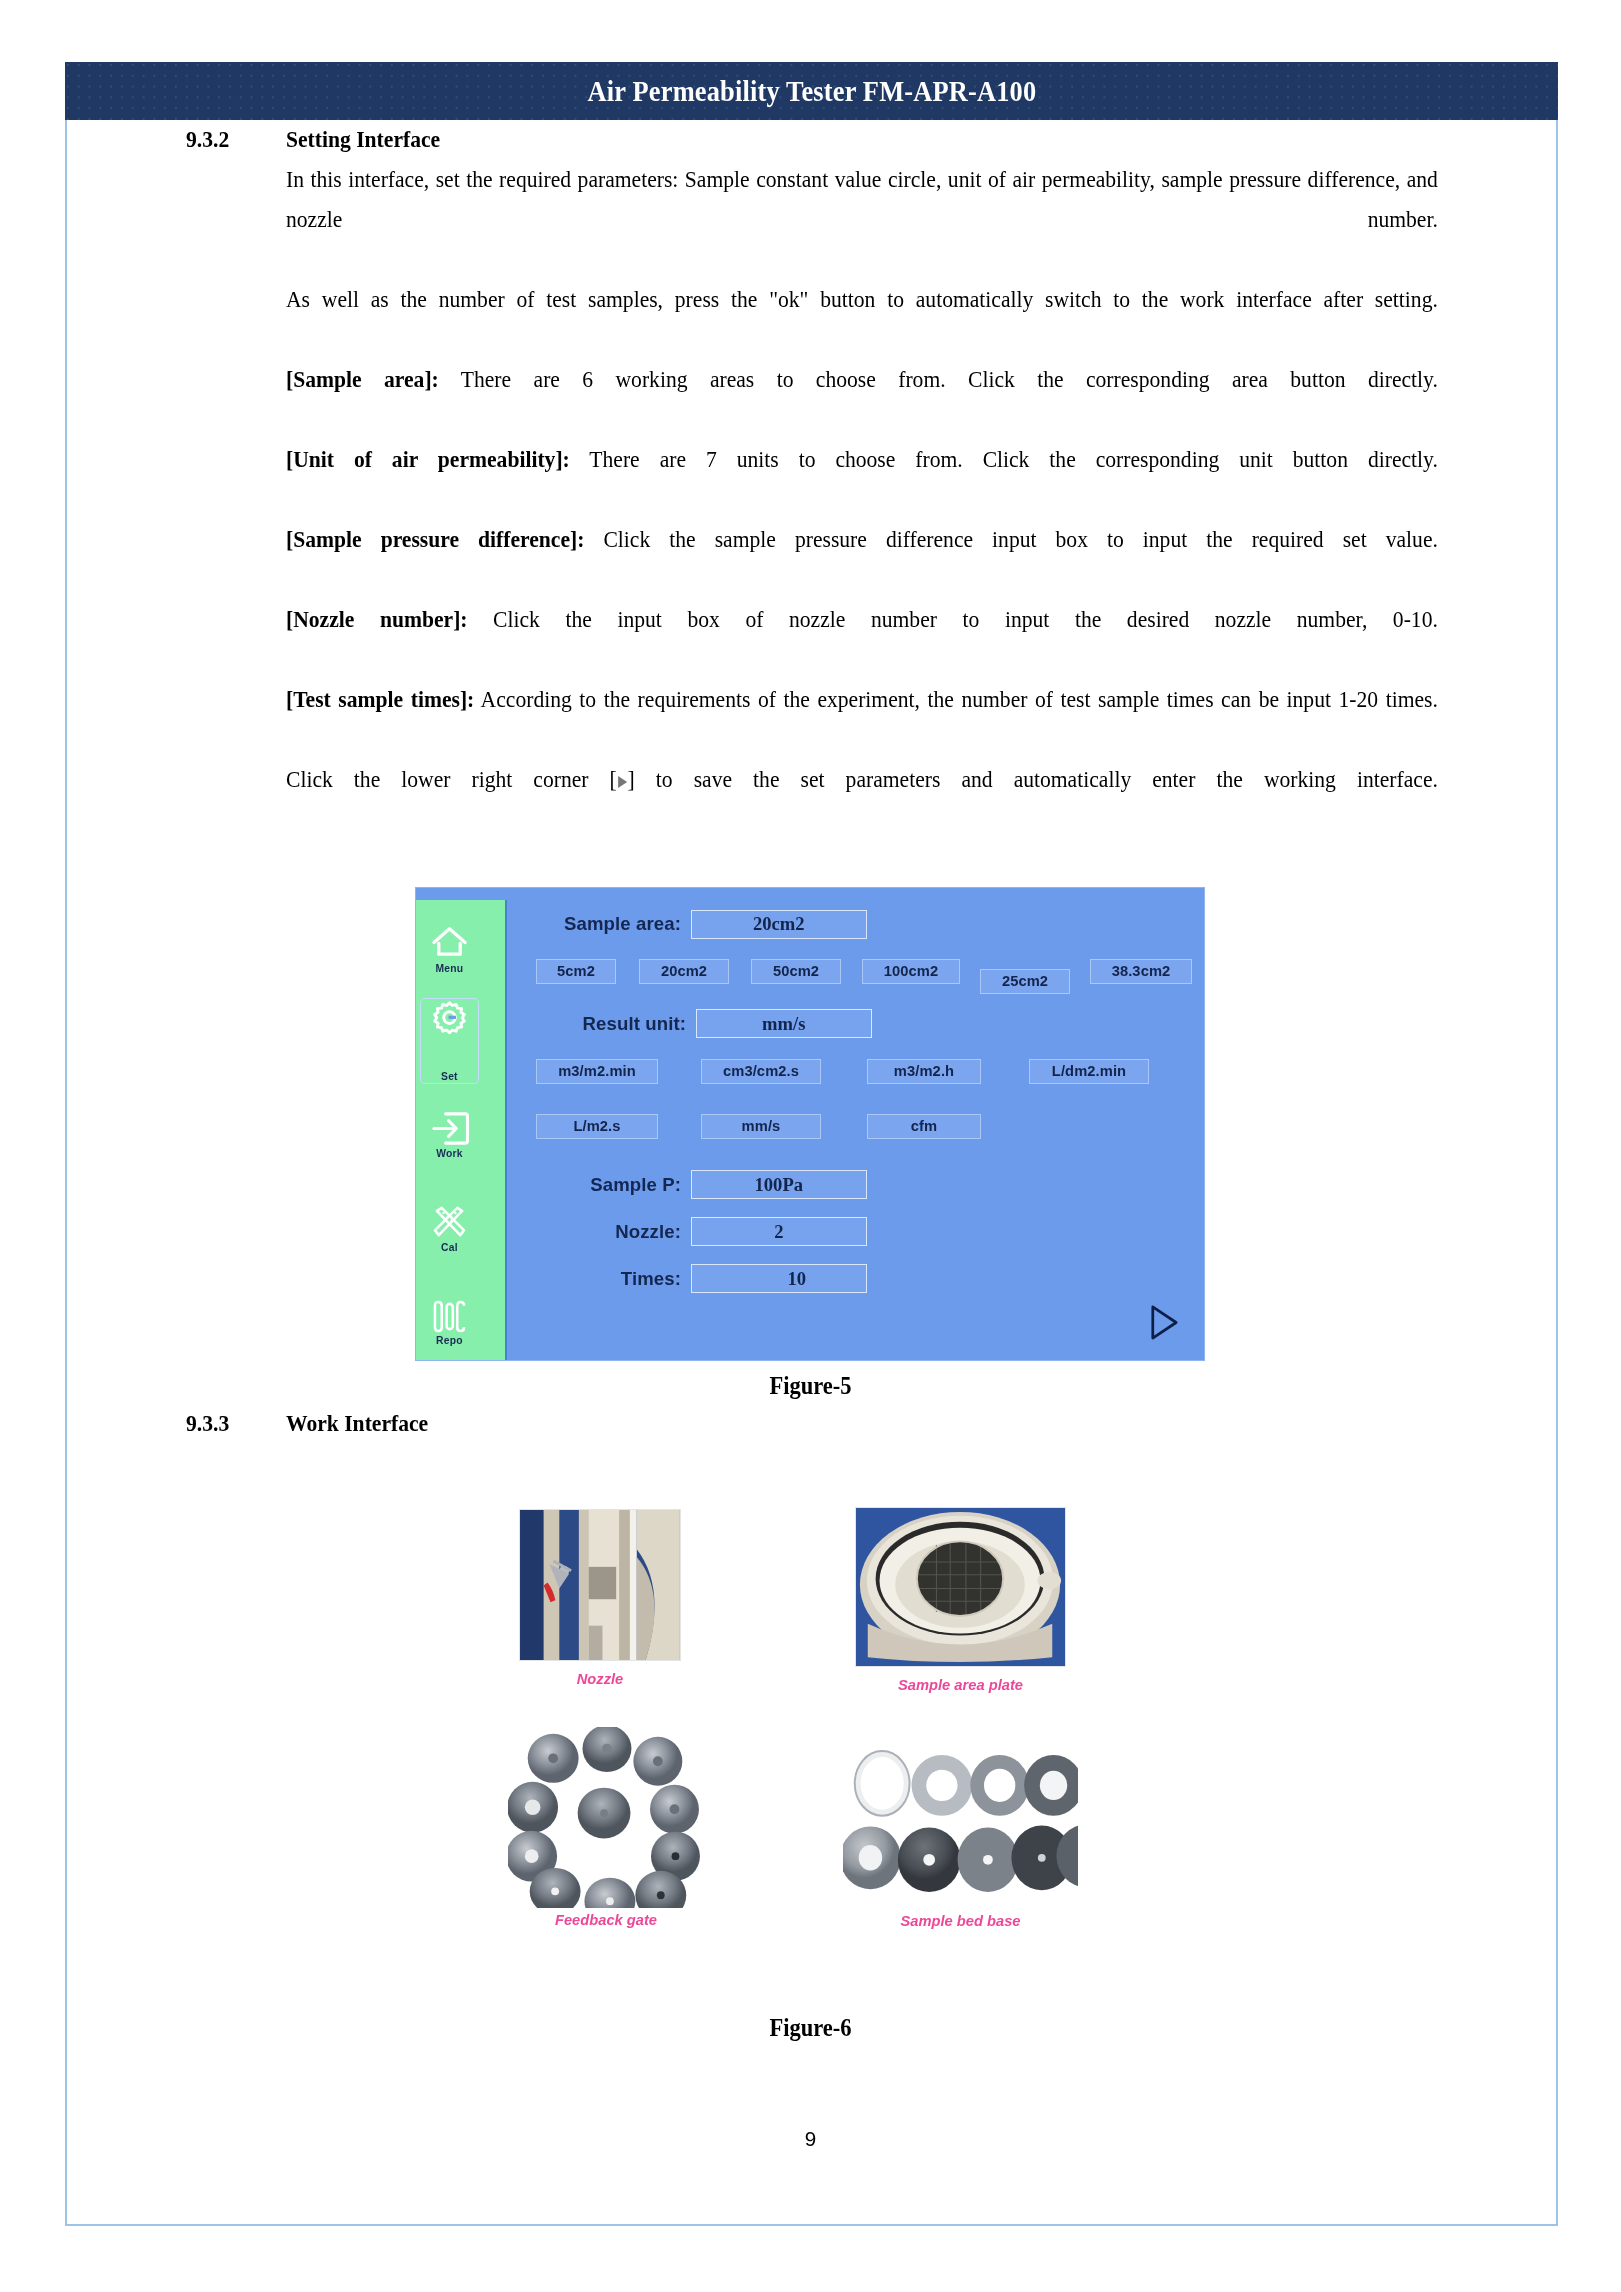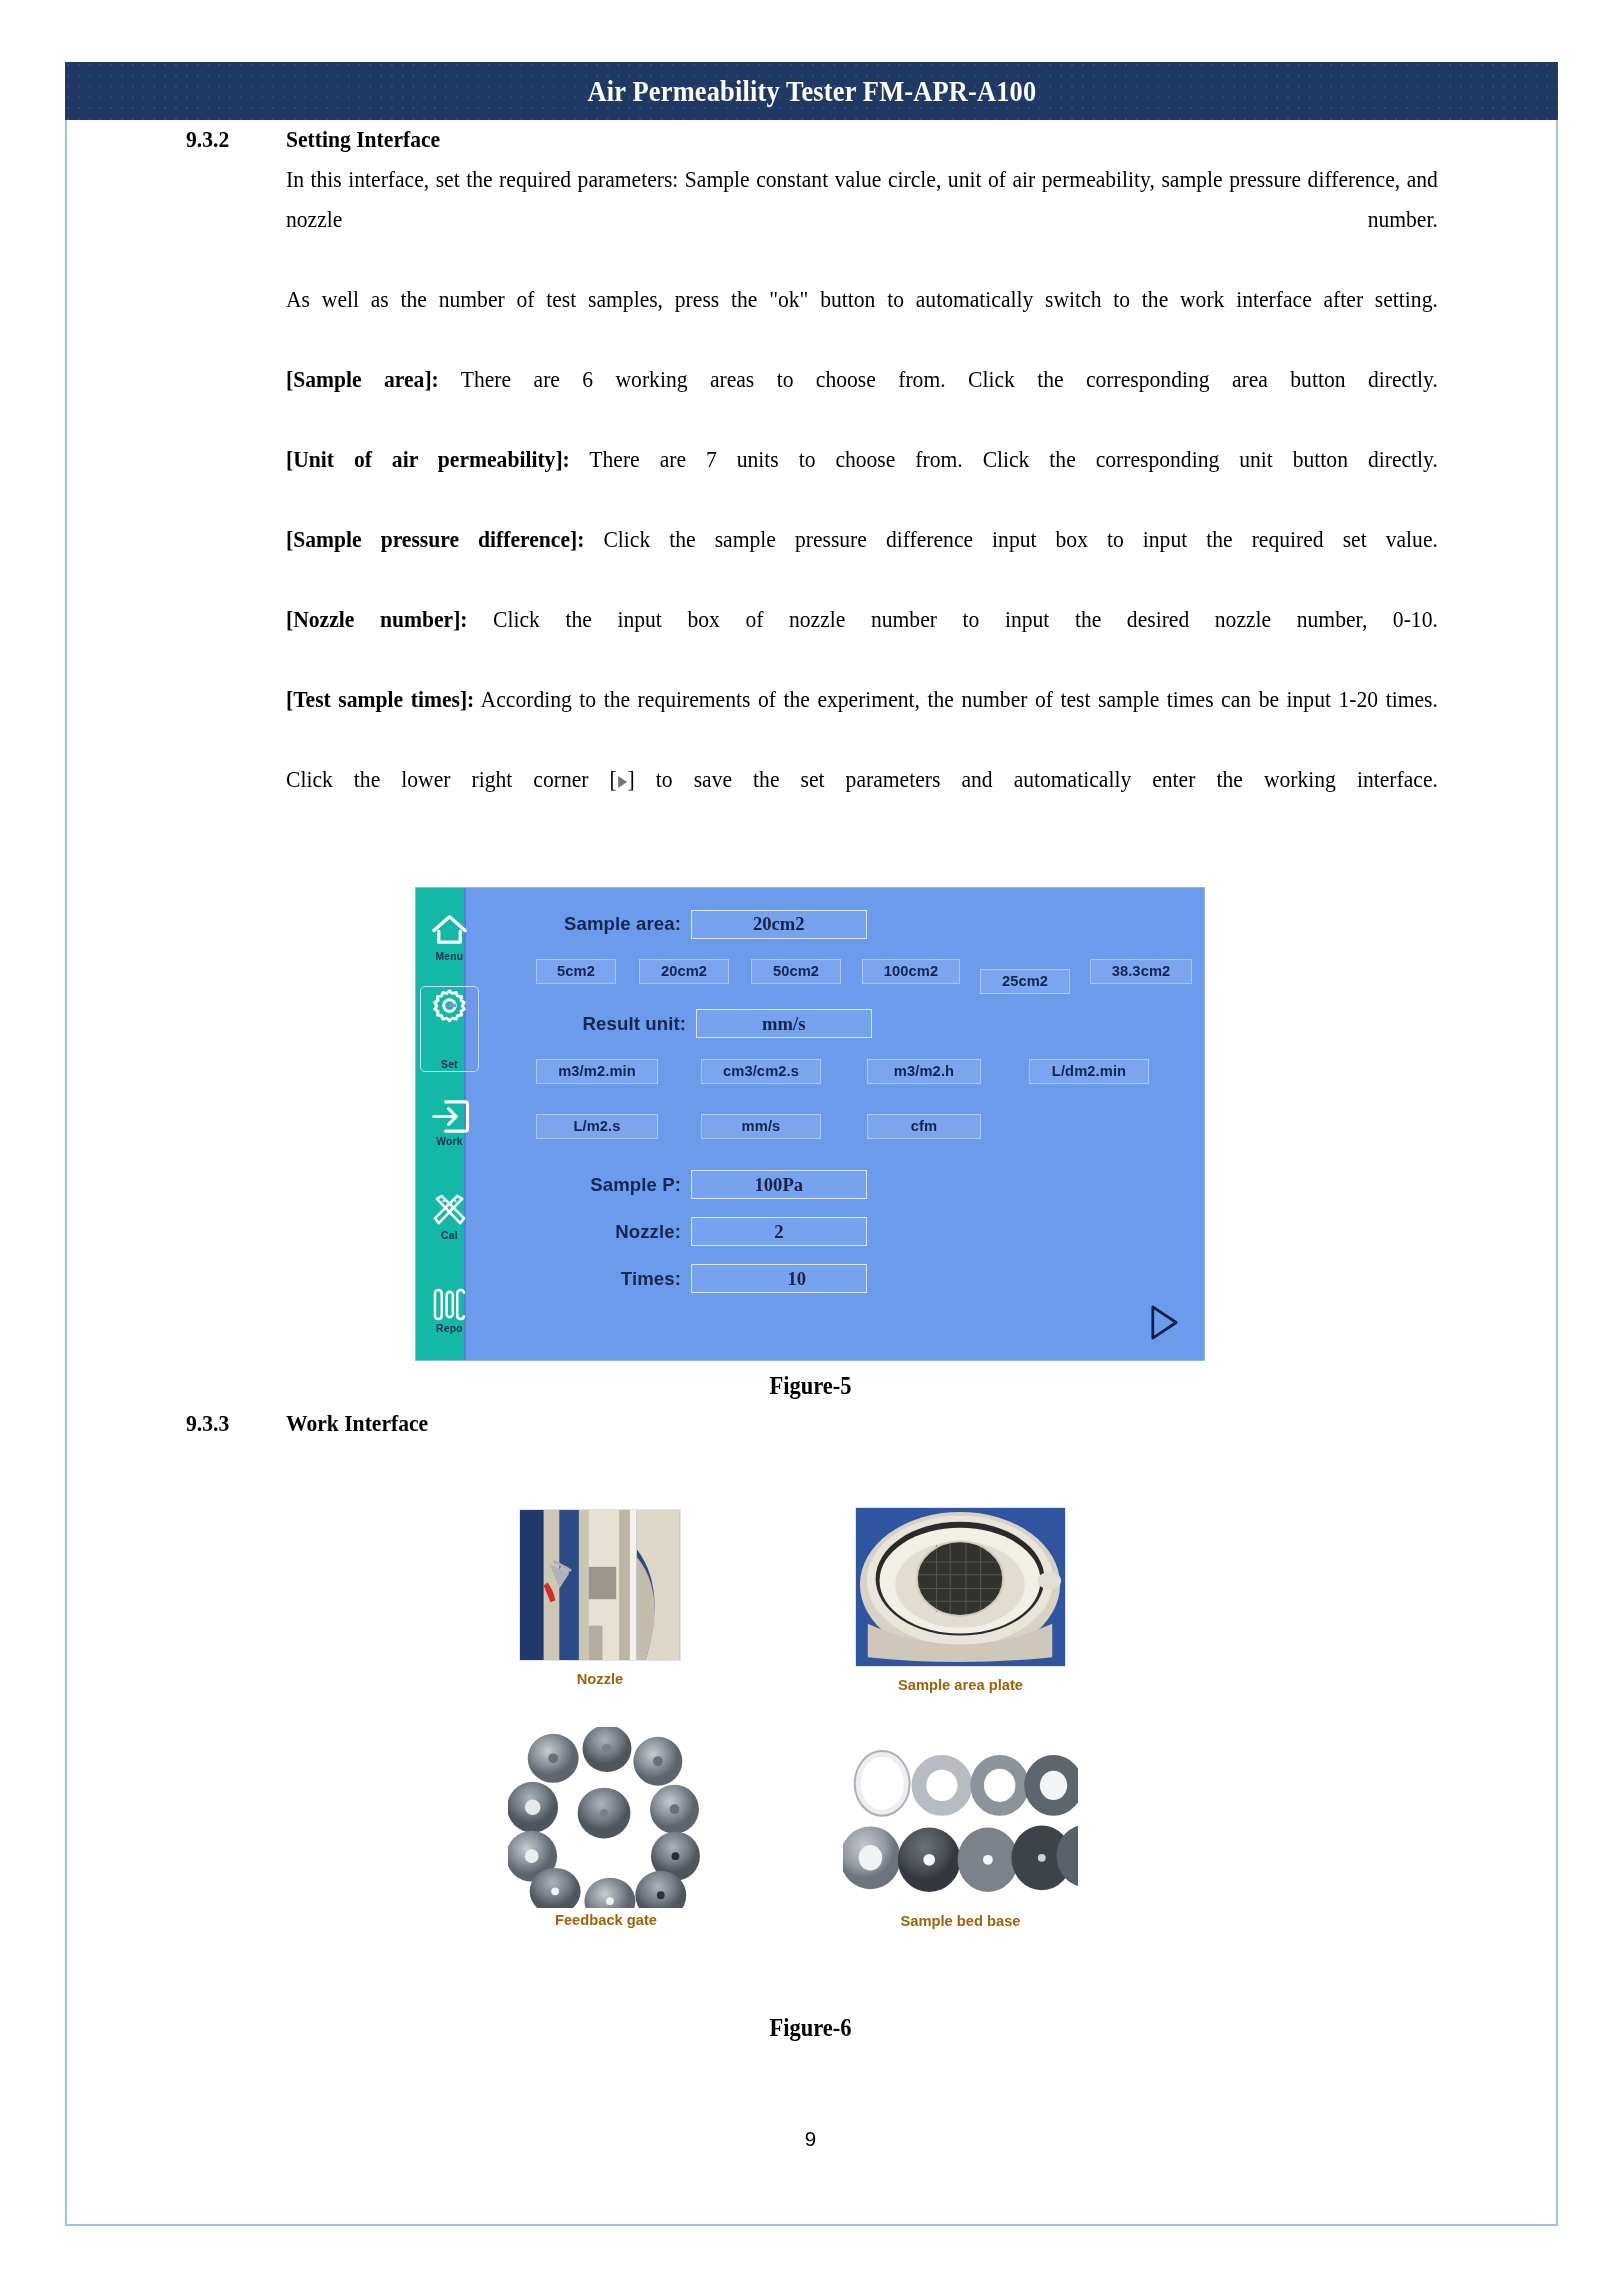--- a/index.html
+++ b/index.html
@@ -110,23 +110,23 @@
     position: absolute;
     left: 415px; top: 887px;
     width: 790px; height: 474px;
     background: #6d9bec;
     border: 1px solid #8fb4f0;
     overflow: hidden;
     font-family: "Liberation Sans", sans-serif;
   }
   #device-sidebar {
     position: absolute;
-    left: 0; top: 0;
-    width: 50px; height: 100%;
-    background: #14b8a6;
+    left: 0; top: 12px;
+    width: 91px; height: 100%;
+    background: #86efac;
     border-right: 2.9px solid #4d7fd4;
   }
   .dev-nav {
     position: absolute;
     left: 3.9px;
     width: 59px;
     height: 86px;
     display: flex;
     flex-direction: column;
     align-items: center;
@@ -213,22 +213,23 @@
     border: 1px solid #e4e4e4;
     background: #fdfdfd;
     overflow: hidden;
     position: relative;
   }
   .photo-cap {
     text-align: center;
     font-family: "Liberation Sans", sans-serif;
     font-weight: bold;
     font-size: 14.7px;
-    color: #a16207;
+    color: #ec4899;
     margin-top: 9.8px;
+    font-style: italic;
   }
   .ph-canvas { display: block; }
 
   
   #page-num {
     position: absolute;
     left: 0; top: 2127px;
     width: 1621px;
     text-align: center;
     font-family: "Liberation Sans", sans-serif;

